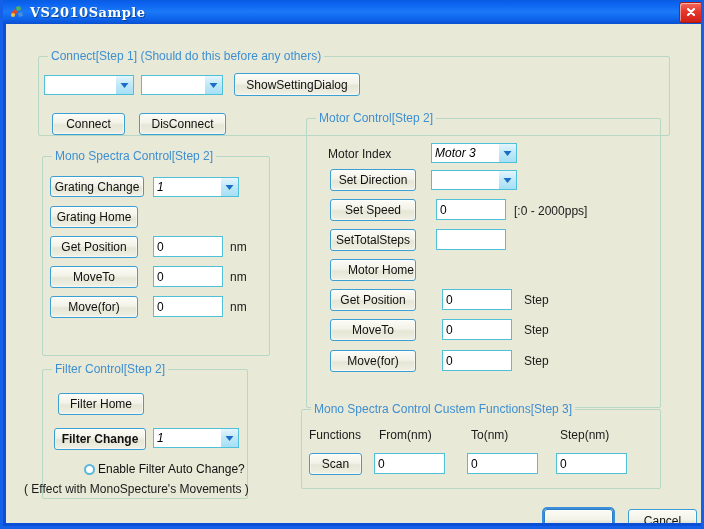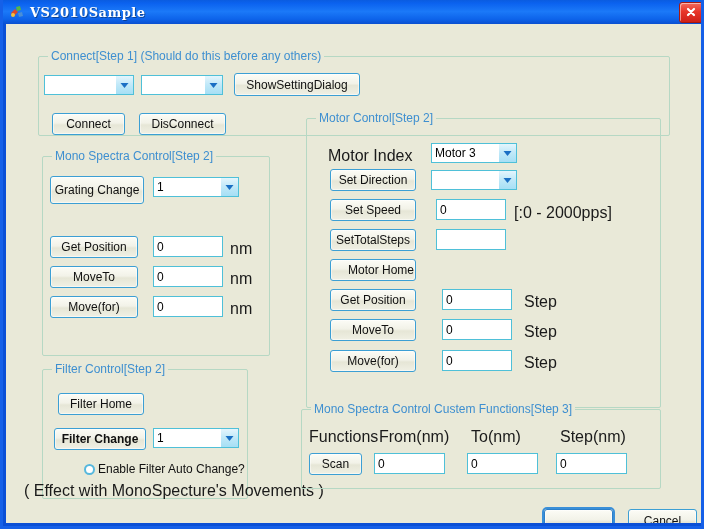--- a/index.html
+++ b/index.html
@@ -107,32 +107,33 @@
     white-space:nowrap;
   }
   .combo{
     position:absolute;
     box-sizing:border-box;
     background:#ffffff;
     border:1px solid #4fc0d8;
     display:flex;align-items:center;
     cursor:pointer;
     overflow:hidden;
+    font-style:italic;
   }
   .combo .cval{
     flex:1;font-size:12px;color:#000;padding-left:3px;white-space:nowrap;overflow:hidden;
   }
   .combo .carrow{
     width:17px;height:100%;
     background:linear-gradient(to bottom,#e4f5fd 0%,#bfe8f8 50%,#a6dff5 100%);
     display:flex;align-items:center;justify-content:center;flex:none;
   }
   .lbl{
     position:absolute;
-    font-size:16px;
+    font-size:12px;
     color:#1a1a1a;
     white-space:nowrap;
   }
   .radio{
     position:absolute;
     display:flex;align-items:center;
     font-size:12px;color:#111;
     cursor:pointer;white-space:nowrap;padding-left:36px;
   }
   .radio .ring{
@@ -199,32 +200,35 @@
     </div>
 
     <div class="btn" style="left:46px;top:89px;width:73px;height:22px;">
       <span class="inner">Connect</span>
     </div>
 
     <div class="group" style="left:36px;top:132px;width:228px;height:200px;">
       <span class="group-title">Mono Spectra Control[Step 2]</span>
     </div>
 
-    <div class="btn" style="left:44px;top:152px;width:94px;height:28px;">
+    <div class="btn" style="left:44px;top:152px;width:94px;height:21px;">
       <span class="inner">Grating Change</span>
     </div>
     <div class="combo" style="left:147px;top:153px;width:86px;height:20px;">
       <span class="cval">1</span>
       <span class="carrow">
         <svg width="9" height="7" viewBox="0 0 9 7">
             <path d="M0.5 1 L4.5 6 L8.5 1" fill="#1a6fc4"></path>
           </svg>
       </span>
     </div>
 
+    <div class="btn" style="left:44px;top:182px;width:88px;height:22px;">
+      <span class="inner">Grating Home</span>
+    </div>
 
     <div class="btn" style="left:44px;top:212px;width:88px;height:22px;">
       <span class="inner">Get Position</span>
     </div>
     <div class="txt" style="left:147px;top:212px;width:70px;height:21px;">
       <span>0</span>
     </div>
     <span class="lbl" style="left:224px;top:216px;">nm</span>
 
     <div class="btn" style="left:44px;top:242px;width:88px;height:22px;">

